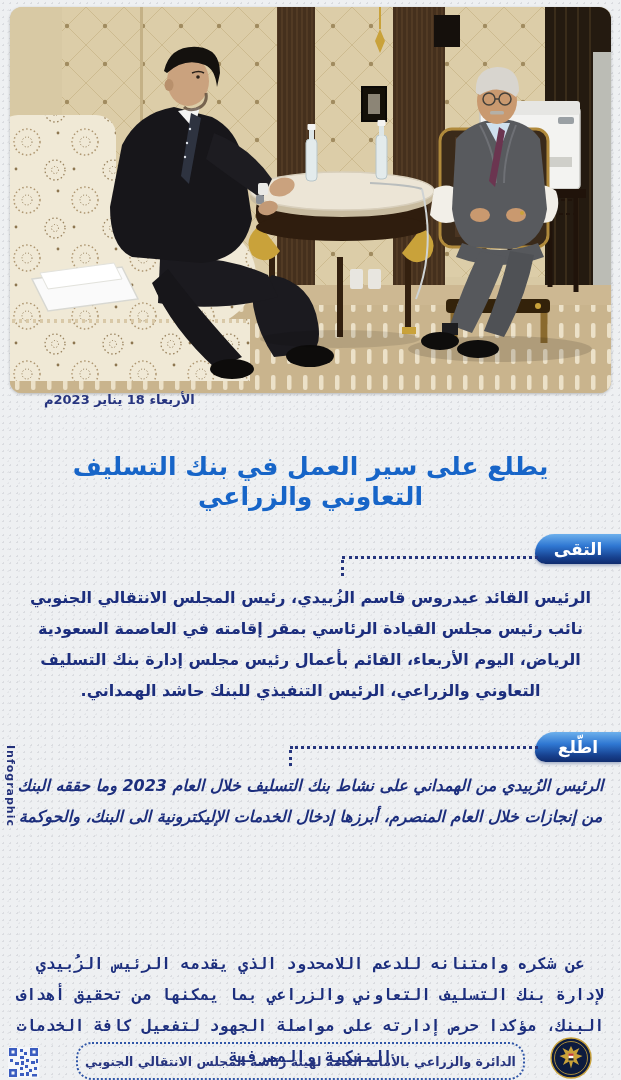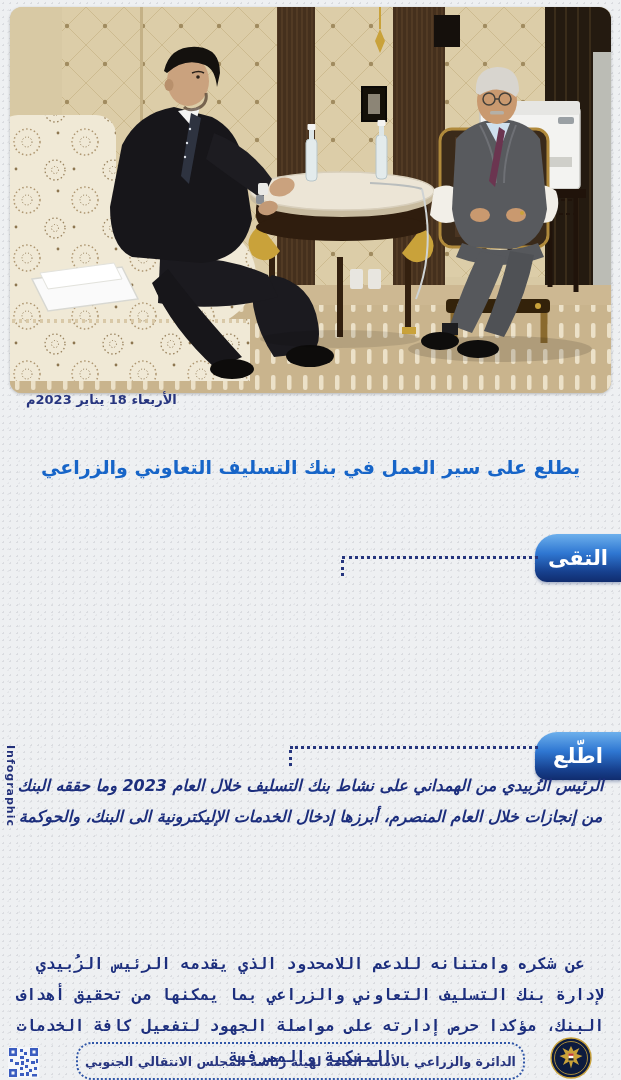--- a/index.html
+++ b/index.html
@@ -15,42 +15,42 @@
     position:relative;
   }
   .page{position:absolute;inset:0;}
   .photo{
     position:absolute;left:10px;top:7px;width:601px;height:386px;
     border-radius:12px;overflow:hidden;box-shadow:0 1px 3px rgba(0,0,0,.25);
     background:#d8c9a4;
   }
   .photo svg{display:block;width:100%;height:100%;}
   .date{
-    position:absolute;left:26px;top:392px;width:170px;
+    position:absolute;left:44px;top:392px;width:170px;
     font-size:13px;font-weight:bold;color:#27357f;
     direction:rtl;text-align:left;
   }
   .main-badge{
     position:absolute;right:4px;top:396px;width:200px;height:41px;
     border-radius:26px 14px 14px 14px;
     background:linear-gradient(180deg,#6db0ec 0%,#2f77d2 38%,#1a4aa6 72%,#102c6e 100%);
     color:#fff;font-size:21px;font-weight:bold;
     display:flex;align-items:center;justify-content:center;
     box-shadow:0 2px 4px rgba(16,44,110,.35);
     direction:rtl;
   }
   .subtitle{
     position:absolute;left:0;top:452px;width:621px;
-    text-align:center;font-size:19px;font-weight:bold;color:#1765c8;
+    text-align:center;font-size:25px;font-weight:bold;color:#1765c8;
     direction:rtl;line-height:30px;padding:0 20px;box-sizing:border-box;
   }
   .sec-badge{
-    position:absolute;right:0;height:48px;
+    position:absolute;right:0;height:30px;
     background:linear-gradient(180deg,#6db0ec 0%,#2f77d2 40%,#17418f 78%,#102c6e 100%);
-    color:#fff;font-weight:bold;font-size:21px;
+    color:#fff;font-weight:bold;font-size:17px;
     display:flex;align-items:center;justify-content:center;
     direction:rtl;box-shadow:0 2px 3px rgba(16,44,110,.3);
   }
   .badge-1{top:534px;width:86px;border-radius:22px 0 0 12px;}
   .badge-2{top:732px;width:86px;border-radius:22px 0 0 12px;}
   .badge-3{top:885px;width:133px;height:37px;font-size:18px;border-radius:10px 0 0 26px;}
   .leader{position:absolute;border-top:3px dotted #25357e;height:0;}
   .leader-1{left:342px;top:556px;width:196px;}
   .leader-2{left:290px;top:746px;width:248px;}
   .leader-v{position:absolute;left:-1px;top:1px;height:16px;border-left:3px dotted #25357e;width:0;display:block;}
@@ -245,20 +245,21 @@
 
   <div class="date">الأربعاء 18 يناير 2023م</div>
 
 
   <div class="subtitle">يطلع على سير العمل في بنك التسليف التعاوني والزراعي</div>
 
   <div class="sec-badge badge-1">التقى</div>
   <div class="leader leader-1">
       <span class="leader-v"></span>
     </div>
+  <p class="body-text body-1">الرئيس القائد عيدروس قاسم الزُبيدي، رئيس المجلس الانتقالي الجنوبي نائب رئيس مجلس القيادة الرئاسي بمقر إقامته في العاصمة السعودية الرياض، اليوم الأربعاء، القائم بأعمال رئيس مجلس إدارة بنك التسليف التعاوني والزراعي، الرئيس التنفيذي للبنك حاشد الهمداني.</p>
 
   <div class="sec-badge badge-2">اطّلع</div>
   <div class="leader leader-2">
       <span class="leader-v"></span>
     </div>
   <p class="body-text body-2">الرئيس الزُبيدي من الهمداني على نشاط بنك التسليف خلال العام 2023 وما حققه البنك من إنجازات خلال العام المنصرم، أبرزها إدخال الخدمات الإليكترونية الى البنك، والحوكمة</p>
 
   <p class="body-text body-3">عن شكره وامتنانه للدعم اللامحدود الذي يقدمه الرئيس الزُبيدي لإدارة بنك التسليف التعاوني والزراعي بما يمكنها من تحقيق أهداف البنك، مؤكدا حرص إدارته على مواصلة الجهود لتفعيل كافة الخدمات البنكية والمصرفية</p>
 
   <div class="infographic-vertical">Infographic</div>

